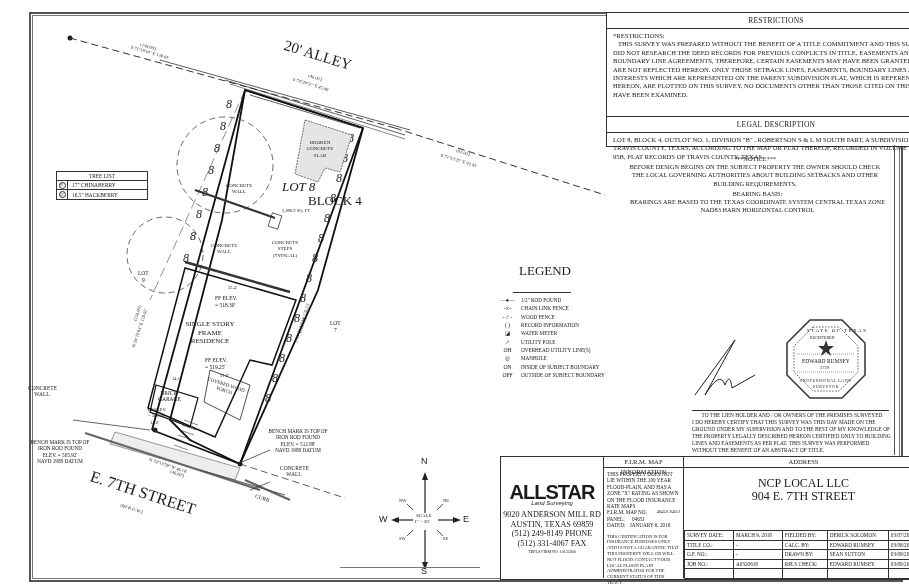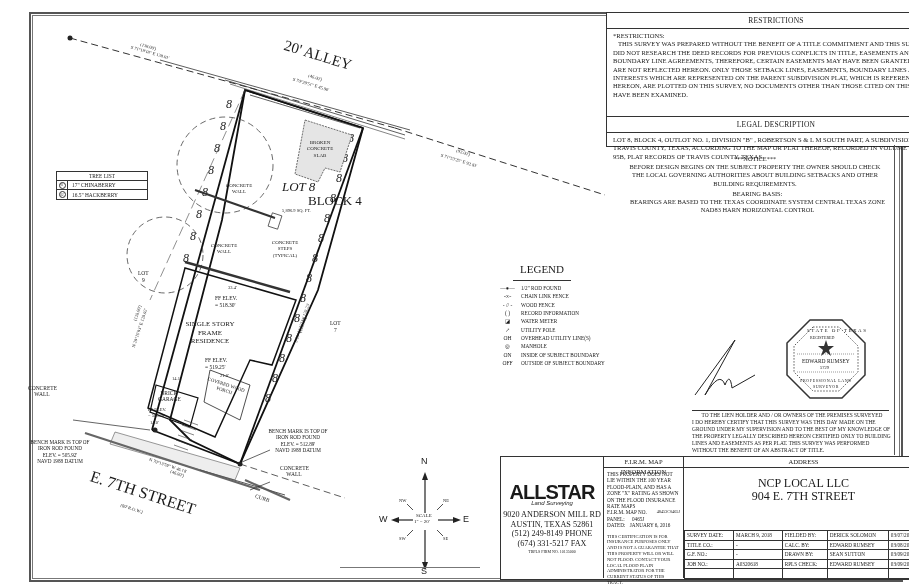--- a/index.html
+++ b/index.html
@@ -46,21 +46,21 @@
   .tree-list { position: absolute; left: 56px; top: 171px; width: 92px; border: 1px solid #333; font-size: 5.4px; }
   .tree-list .th { text-align: center; border-bottom: 1px solid #333; padding: 1px 0; }
   .tree-list .tr { display: flex; align-items: center; border-bottom: 1px solid #333; height: 9px; }
   .tree-list .tr:last-child { border-bottom: none; }
   .tree-list .num { width: 11px; height: 9px; border-right: 1px solid #333; display:flex; align-items:center; justify-content:center; }
   .tree-list .num span { width: 7px; height: 7px; border: 0.8px solid #333; border-radius: 50%; font-size: 3px; display:flex; align-items:center; justify-content:center;}
   .tree-list .name { padding-left: 4px; }
 
   
   .legend { position: absolute; left: 495px; top: 263px; width: 150px; font-size: 5.2px; }
-  .legend-title { font-size: 11px; margin-left: 18px; width: 58px; text-align:center; border-bottom: 1.5px solid #333; padding-bottom: 5px; margin-bottom: 3px; }
+  .legend-title { font-size: 13px; margin-left: 18px; width: 58px; text-align:right; border-bottom: 1.5px solid #333; padding-bottom: 13px; margin-bottom: 3px; }
   .legend-row { display: flex; align-items: center; height: 8.3px; }
   .legend-sym { width: 25px; text-align: center; font-size: 5.5px; }
   .legend-label { margin-left: 1px; }
 
   
   .compass { position: absolute; left: 385px; top: 458px; width: 90px; height: 120px; }
   .compass-box-line { position: absolute; left: 340px; top: 567px; width: 140px; height: 1px; background: #777; }
 
   
   svg.map { position: absolute; left: 0; top: 0; }
@@ -340,23 +340,23 @@
 </div>
 
 <div class="compass-box-line"></div>
 
 <div class="title-block">
   <div class="logo-cell">
     <div class="logo-word">ALLSTAR</div>
     <div class="logo-sub">Land Surveying</div>
     <div class="logo-lines">
       <div>9020 ANDERSON MILL RD</div>
-      <div>AUSTIN, TEXAS 52861</div>
+      <div>AUSTIN, TEXAS 69859</div>
       <div>(512) 249-8149 PHONE</div>
-      <div>(674) 331-5217 FAX</div>
+      <div>(512) 331-4067 FAX</div>
     </div>
     <div class="logo-firm">TBPLS FIRM NO. 10135000</div>
   </div>
 
   <div class="firm-cell">
     <div class="cell-head">F.I.R.M. MAP INFORMATION</div>
     <div class="firm-text">
       <div>THIS PROPERTY DOES NOT LIE WITHIN THE 100 YEAR FLOOD-PLAIN, AND HAS A ZONE "X" RATING AS SHOWN ON THE FLOOD INSURANCE RATE MAPS</div>
       <div style="display:flex; justify-content:space-between;">
         <span>F.I.R.M. MAP NO.</span>

